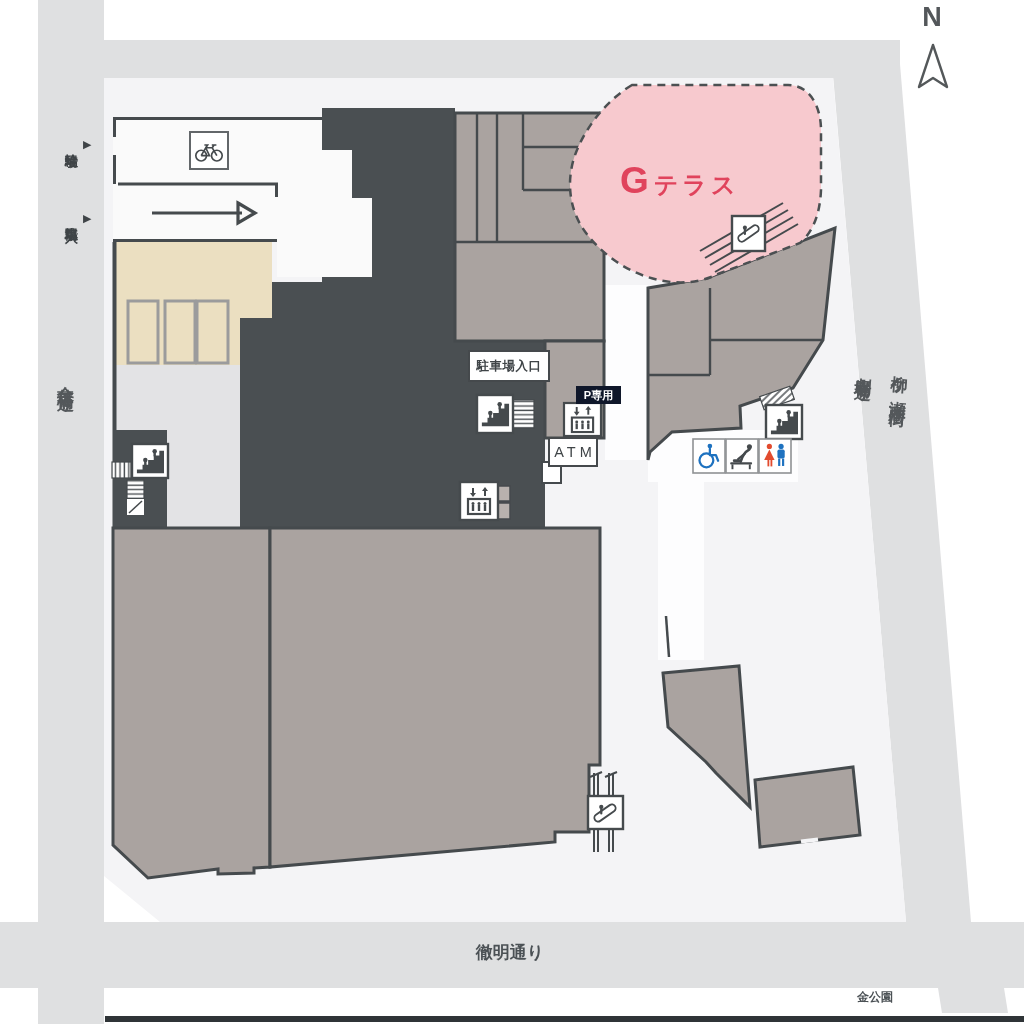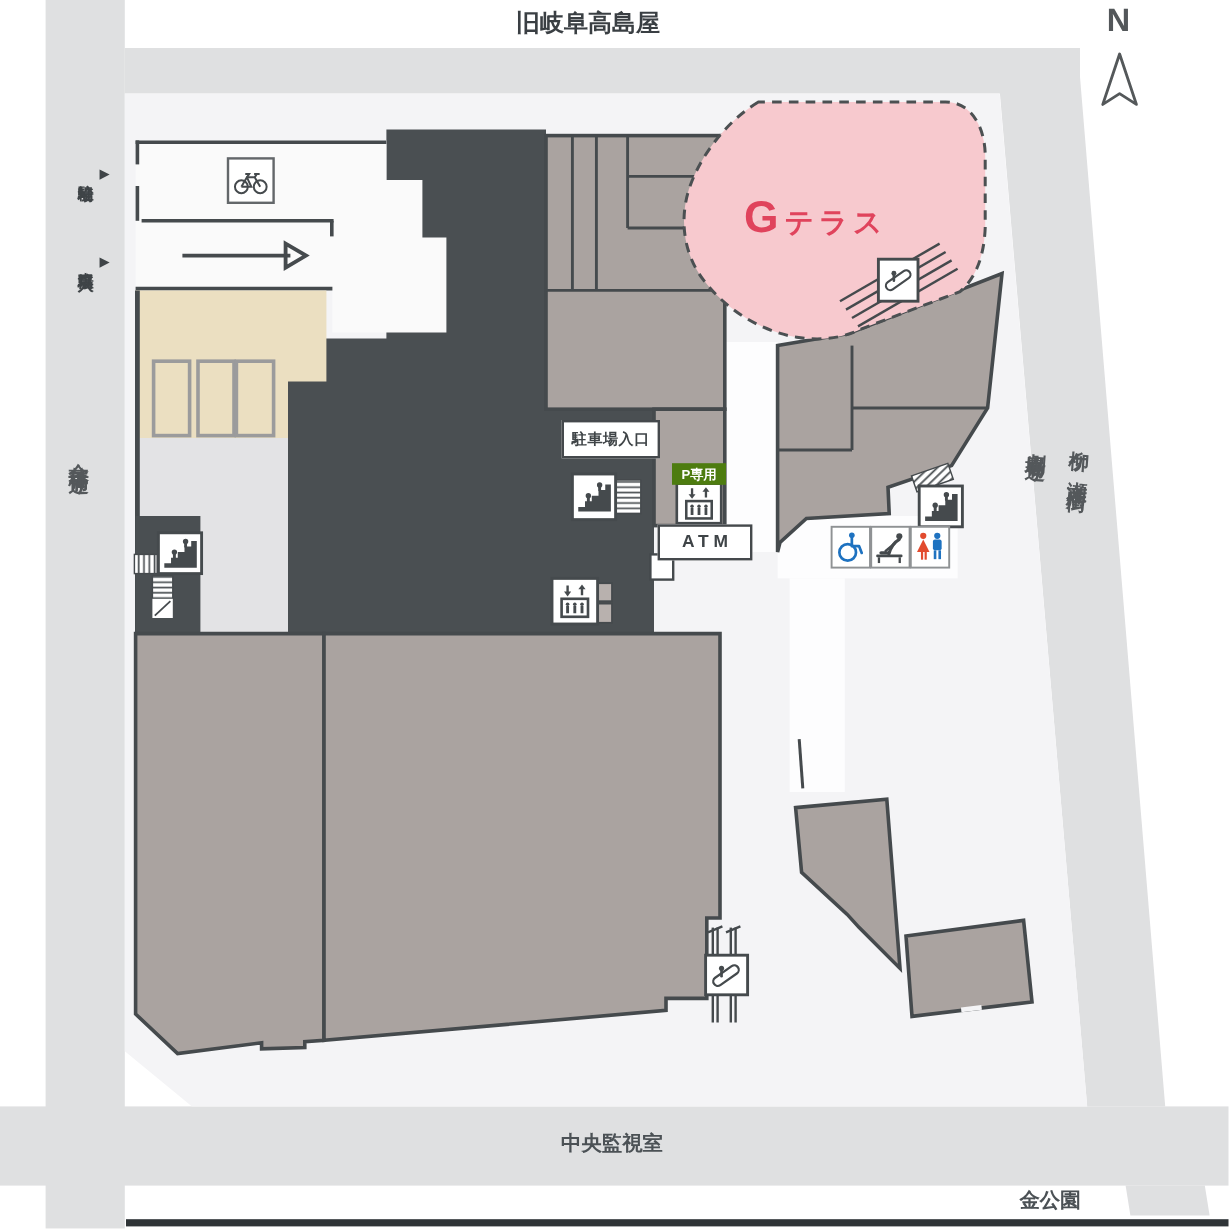--- a/index.html
+++ b/index.html
@@ -7,22 +7,22 @@
           font-family:"Liberation Sans","DejaVu Sans",sans-serif;color:#3f4447;}
   .canvas svg.map{position:absolute;left:0;top:0;}
   .lbl{position:absolute;white-space:nowrap;}
   .v{writing-mode:vertical-rl;text-orientation:upright;letter-spacing:3px;}
   .street{font-size:17px;font-weight:600;color:#54585b;}
   .small-v{font-size:13px;font-weight:700;color:#3f4447;letter-spacing:1px;}
   .flexrow{display:flex;align-items:center;gap:3px;}
   .marker{font-size:11px;color:#3f4447;}
   .boxlbl{position:absolute;background:#fff;border:2.2px solid #45494c;display:flex;
           align-items:center;justify-content:center;box-sizing:border-box;}
-  .badge{position:absolute;background:#4d7c0f;color:#fff;display:flex;align-items:center;
-         justify-content:center;box-sizing:border-box;}
+  .badge{position:absolute;background:#0f172a;color:#fff;display:flex;align-items:center;
+         justify-content:center;box-sizing:border-box;margin-left:16px;}
   .gterr{position:absolute;display:flex;align-items:baseline;gap:5px;color:#e0435c;}
   .gterr .g{font-size:37px;font-weight:800;}
   .gterr .rest{font-size:24px;font-weight:700;letter-spacing:4px;}
 </style>
 </head>
 <body>
 
 <div class="canvas">
 
 <svg class="map" width="1024" height="1024" viewBox="0 0 1024 1024">
@@ -251,48 +251,47 @@
   <g>
     <rect x="190" y="132" width="38" height="37" fill="#fff" stroke="#63676a" stroke-width="2"></rect>
     <use href="#sym-bike" x="193" y="139" width="32" height="24"></use>
     <line x1="152" y1="213" x2="242" y2="213" stroke="#454a4d" stroke-width="3.2"></line>
     <polygon points="238,203 255,213 238,223" fill="none" stroke="#454a4d" stroke-width="3.2" stroke-linejoin="miter"></polygon>
   </g>
 
   <path d="M933 45 L947 87 L933 78 L919 87 Z" fill="#fff" stroke="#54585a" stroke-width="2.4" stroke-linejoin="round"></path>
 </svg>
 
-<div class="lbl" style="left:360px;top:6px;width:260px;text-align:center;font-size:20px;font-weight:700;color:#3a3f43;">旧岐阜高島屋</div>
 
 <div class="lbl" style="left:912px;top:2px;width:40px;text-align:center;font-size:27px;font-weight:700;color:#53575a;">N</div>
 
 <div class="lbl v street" style="left:54px;top:372px;">金華橋通り</div>
 
 <div class="lbl v street" style="left:852px;top:364px;transform:rotate(4deg);">劇場通り</div>
 
 <div class="lbl v street" style="left:888px;top:362px;transform:rotate(4deg);">柳ケ瀬商店街</div>
 
-<div class="lbl" style="left:420px;top:941px;width:180px;text-align:center;font-size:17px;font-weight:600;color:#4b5155;">中央監視室</div>
-
-<div class="lbl" style="left:810px;top:989px;width:130px;text-align:center;font-size:17px;font-weight:700;color:#4b5155;">金公園</div>
+<div class="lbl" style="left:420px;top:941px;width:180px;text-align:center;font-size:17px;font-weight:600;color:#4b5155;">徹明通り</div>
+
+<div class="lbl" style="left:810px;top:989px;width:130px;text-align:center;font-size:12px;font-weight:700;color:#4b5155;">金公園</div>
 
 <div class="lbl flexrow" style="left:62px;top:116px;height:56px;">
   <span class="v small-v">駐輪場</span>
   <span class="marker">▶</span>
 </div>
 
 <div class="lbl flexrow" style="left:62px;top:178px;height:80px;">
   <span class="v small-v">駐車場入口</span>
   <span class="marker">▶</span>
 </div>
 
 <div class="gterr" style="left:620px;top:160px;">
   <span class="g">G</span>
   <span class="rest">テラス</span>
 </div>
 
 <div class="boxlbl" style="left:468px;top:350px;width:82px;height:32px;font-size:12.5px;font-weight:600;letter-spacing:0.5px;">駐車場入口</div>
 
 <div class="badge" style="left:560px;top:386px;width:45px;height:18px;font-size:11px;font-weight:700;">P専用</div>
 
-<div class="boxlbl" style="left:548px;top:437px;width:79px;height:30px;font-size:14.5px;font-weight:700;letter-spacing:4px;padding-left:4px;">ATM</div>
+<div class="boxlbl" style="left:548px;top:437px;width:50px;height:30px;font-size:14.5px;font-weight:400;letter-spacing:4px;padding-left:4px;">ATM</div>
 
 </div>
 
 </body></html>

